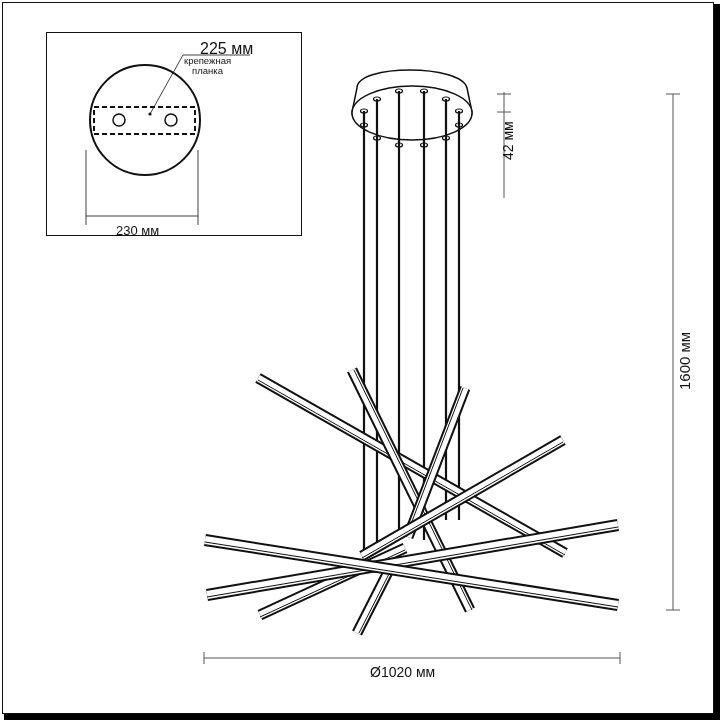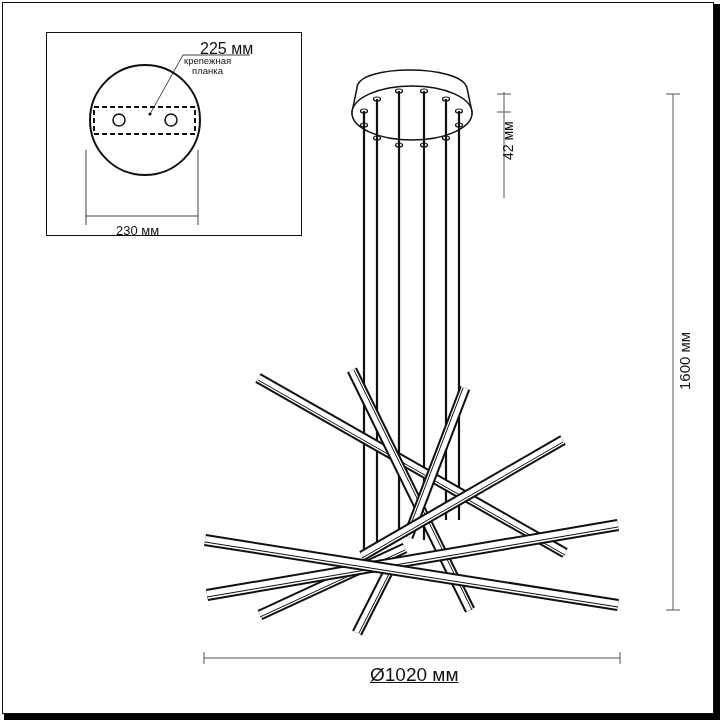--- a/index.html
+++ b/index.html
@@ -8,21 +8,21 @@
     .frame-shadow-r { position: absolute; left: 714px; top: 4px; width: 6px; height: 716px; background: #000; }
     .frame-shadow-b { position: absolute; left: 4px; top: 714px; width: 716px; height: 6px; background: #000; }
     .inset { position: absolute; left: 46px; top: 32px; width: 256px; height: 204px; border: 1.5px solid #111; box-sizing: border-box; background: #fff; }
     svg { position: absolute; left: 0; top: 0; }
     .lbl { position: absolute; color: #111; white-space: nowrap; }
     .lbl-225 { left: 200px; top: 40px; font-size: 16px; }
     .lbl-krep { left: 184px; top: 56px; font-size: 9.5px; line-height: 10px; text-align: center; }
     .lbl-230 { left: 116px; top: 199px; font-size: 13px; margin-top: 24px; }
     .lbl-42 { left: 500px; top: 160px; font-size: 14px; transform: rotate(-90deg); transform-origin: left top; }
     .lbl-1600 { left: 676px; top: 390px; font-size: 15px; transform: rotate(-90deg); transform-origin: left top; }
-    .lbl-1020 { left: 370px; top: 664px; font-size: 19px; text-decoration: underline; }
+    .lbl-1020 { left: 370px; top: 664px; font-size: 14px; }
   </style>
 </head>
 <body>
 
 <div class="frame-outer"></div>
 <div class="frame-shadow-r"></div>
 <div class="frame-shadow-b"></div>
 
 <div class="inset"></div>
 <svg width="720" height="720" viewBox="0 0 720 720">

